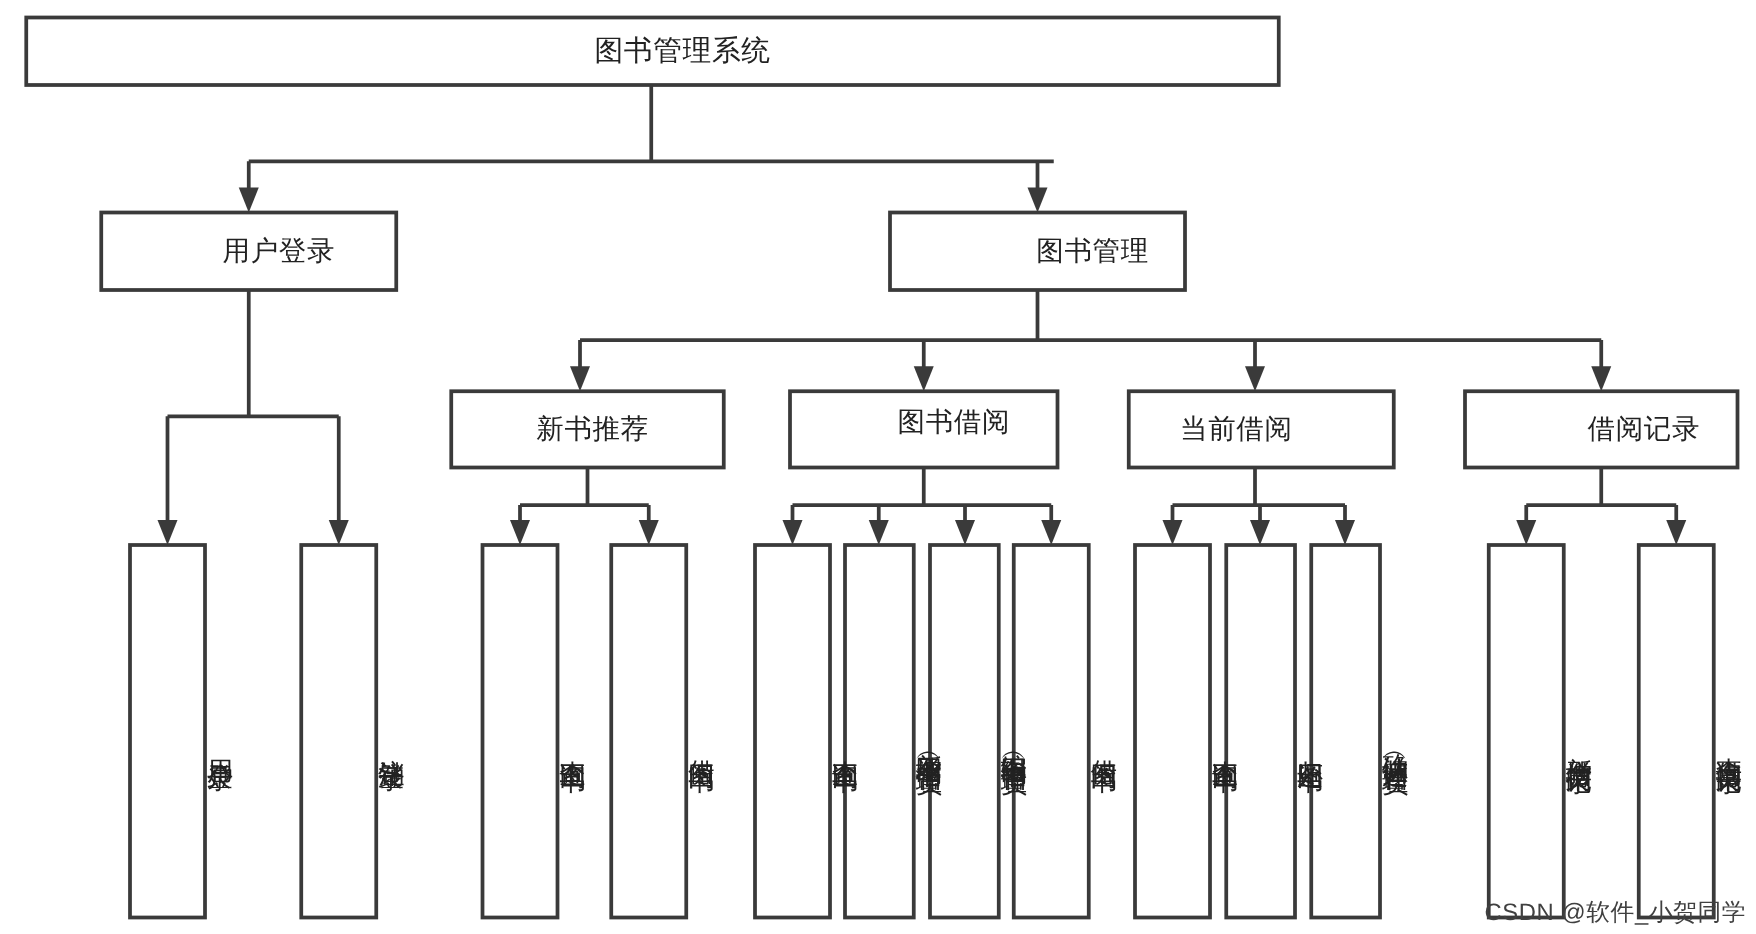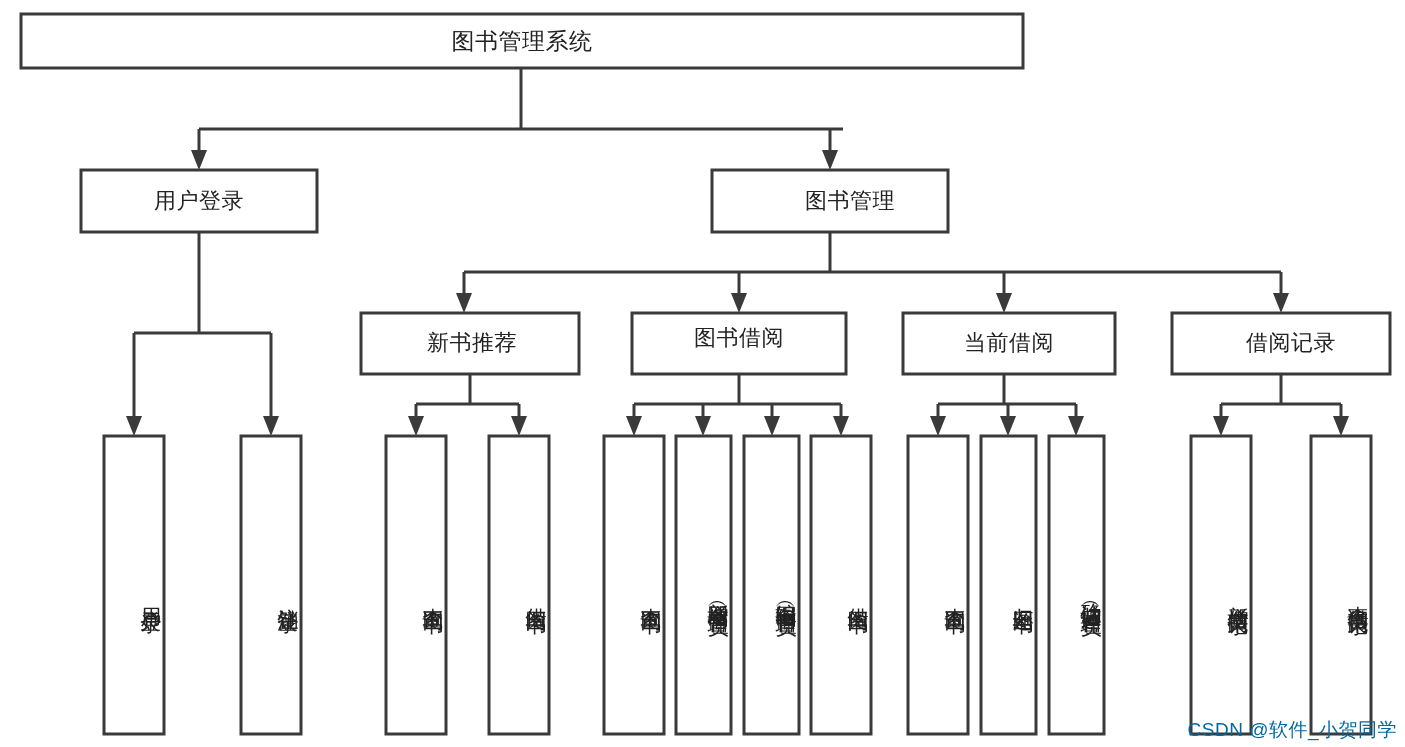--- a/index.html
+++ b/index.html
@@ -37,40 +37,41 @@
   .arrow-head {
     fill: #3a3a3a;
     stroke: none;
   }
   .node-label {
     position: absolute;
     display: flex;
     align-items: center;
     justify-content: center;
     color: #222222;
-    font-family: Liberation Sans, sans-serif;
+    font-family: Liberation Serif, serif;
     font-size: 22px;
     line-height: 1.22;
     letter-spacing: 0.5px;
     white-space: nowrap;
     pointer-events: none;
+    margin-left: 24px;
   }
   .node-label.vertical {
     writing-mode: vertical-rl;
     text-orientation: upright;
     align-items: flex-start;
     padding-top: 10px;
     font-size: 21px;
     letter-spacing: 2px;
   }
   .watermark {
     position: absolute;
     right: 8px;
     bottom: 4px;
-    color: #0369a1;
+    color: #404040;
     font-size: 19px;
     font-family: "Liberation Sans", "DejaVu Sans", sans-serif;
     letter-spacing: 0.5px;
     white-space: nowrap;
     pointer-events: none;
   }
 </style>
 </head>
 <body>
 
@@ -179,23 +180,23 @@
     <rect class="node-box" x="1191" y="436" width="60" height="298"></rect>
     <rect class="node-box" x="1311" y="436" width="60" height="298"></rect>
 
   </svg>
 
   <div class="node-label" style="left:21px; top:14px; width:1002px; height:54px; font-size:23px;">图书管理系统</div>
 
   <div class="node-label" style="left:81px; top:170px; width:236px; height:62px;">用户登录</div>
   <div class="node-label" style="left:712px; top:170px; width:276px; height:62px;">图书管理</div>
 
-  <div class="node-label" style="left:363px; top:313px; width:218px; height:61px;">新书推荐</div>
+  <div class="node-label" style="left:341px; top:313px; width:218px; height:61px;">新书推荐</div>
   <div class="node-label" style="left:632px; top:313px; width:214px; height:50px;text-align:center;">图书借阅</div>
-  <div class="node-label" style="left:903px; top:313px; width:212px; height:61px;border-radius:18px;">当前借阅</div>
+  <div class="node-label" style="left:859px; top:313px; width:212px; height:61px;border-radius:18px;">当前借阅</div>
   <div class="node-label" style="left:1172px; top:313px; width:238px; height:61px;">借阅记录</div>
 
   <div class="node-label vertical" style="left:104px; top:436px; width:60px; height:298px;">用户登录</div>
   <div class="node-label vertical" style="left:241px; top:436px; width:60px; height:298px;">注销登录</div>
 
   <div class="node-label vertical" style="left:386px; top:436px; width:60px; height:298px;">查询图书</div>
   <div class="node-label vertical" style="left:489px; top:436px; width:60px; height:298px;">借阅图书</div>
 
   <div class="node-label vertical" style="left:604px; top:436px; width:60px; height:298px;">查询图书</div>
   <div class="node-label vertical" style="left:676px; top:436px; width:55px; height:298px;">新增图书（管理员）</div>

